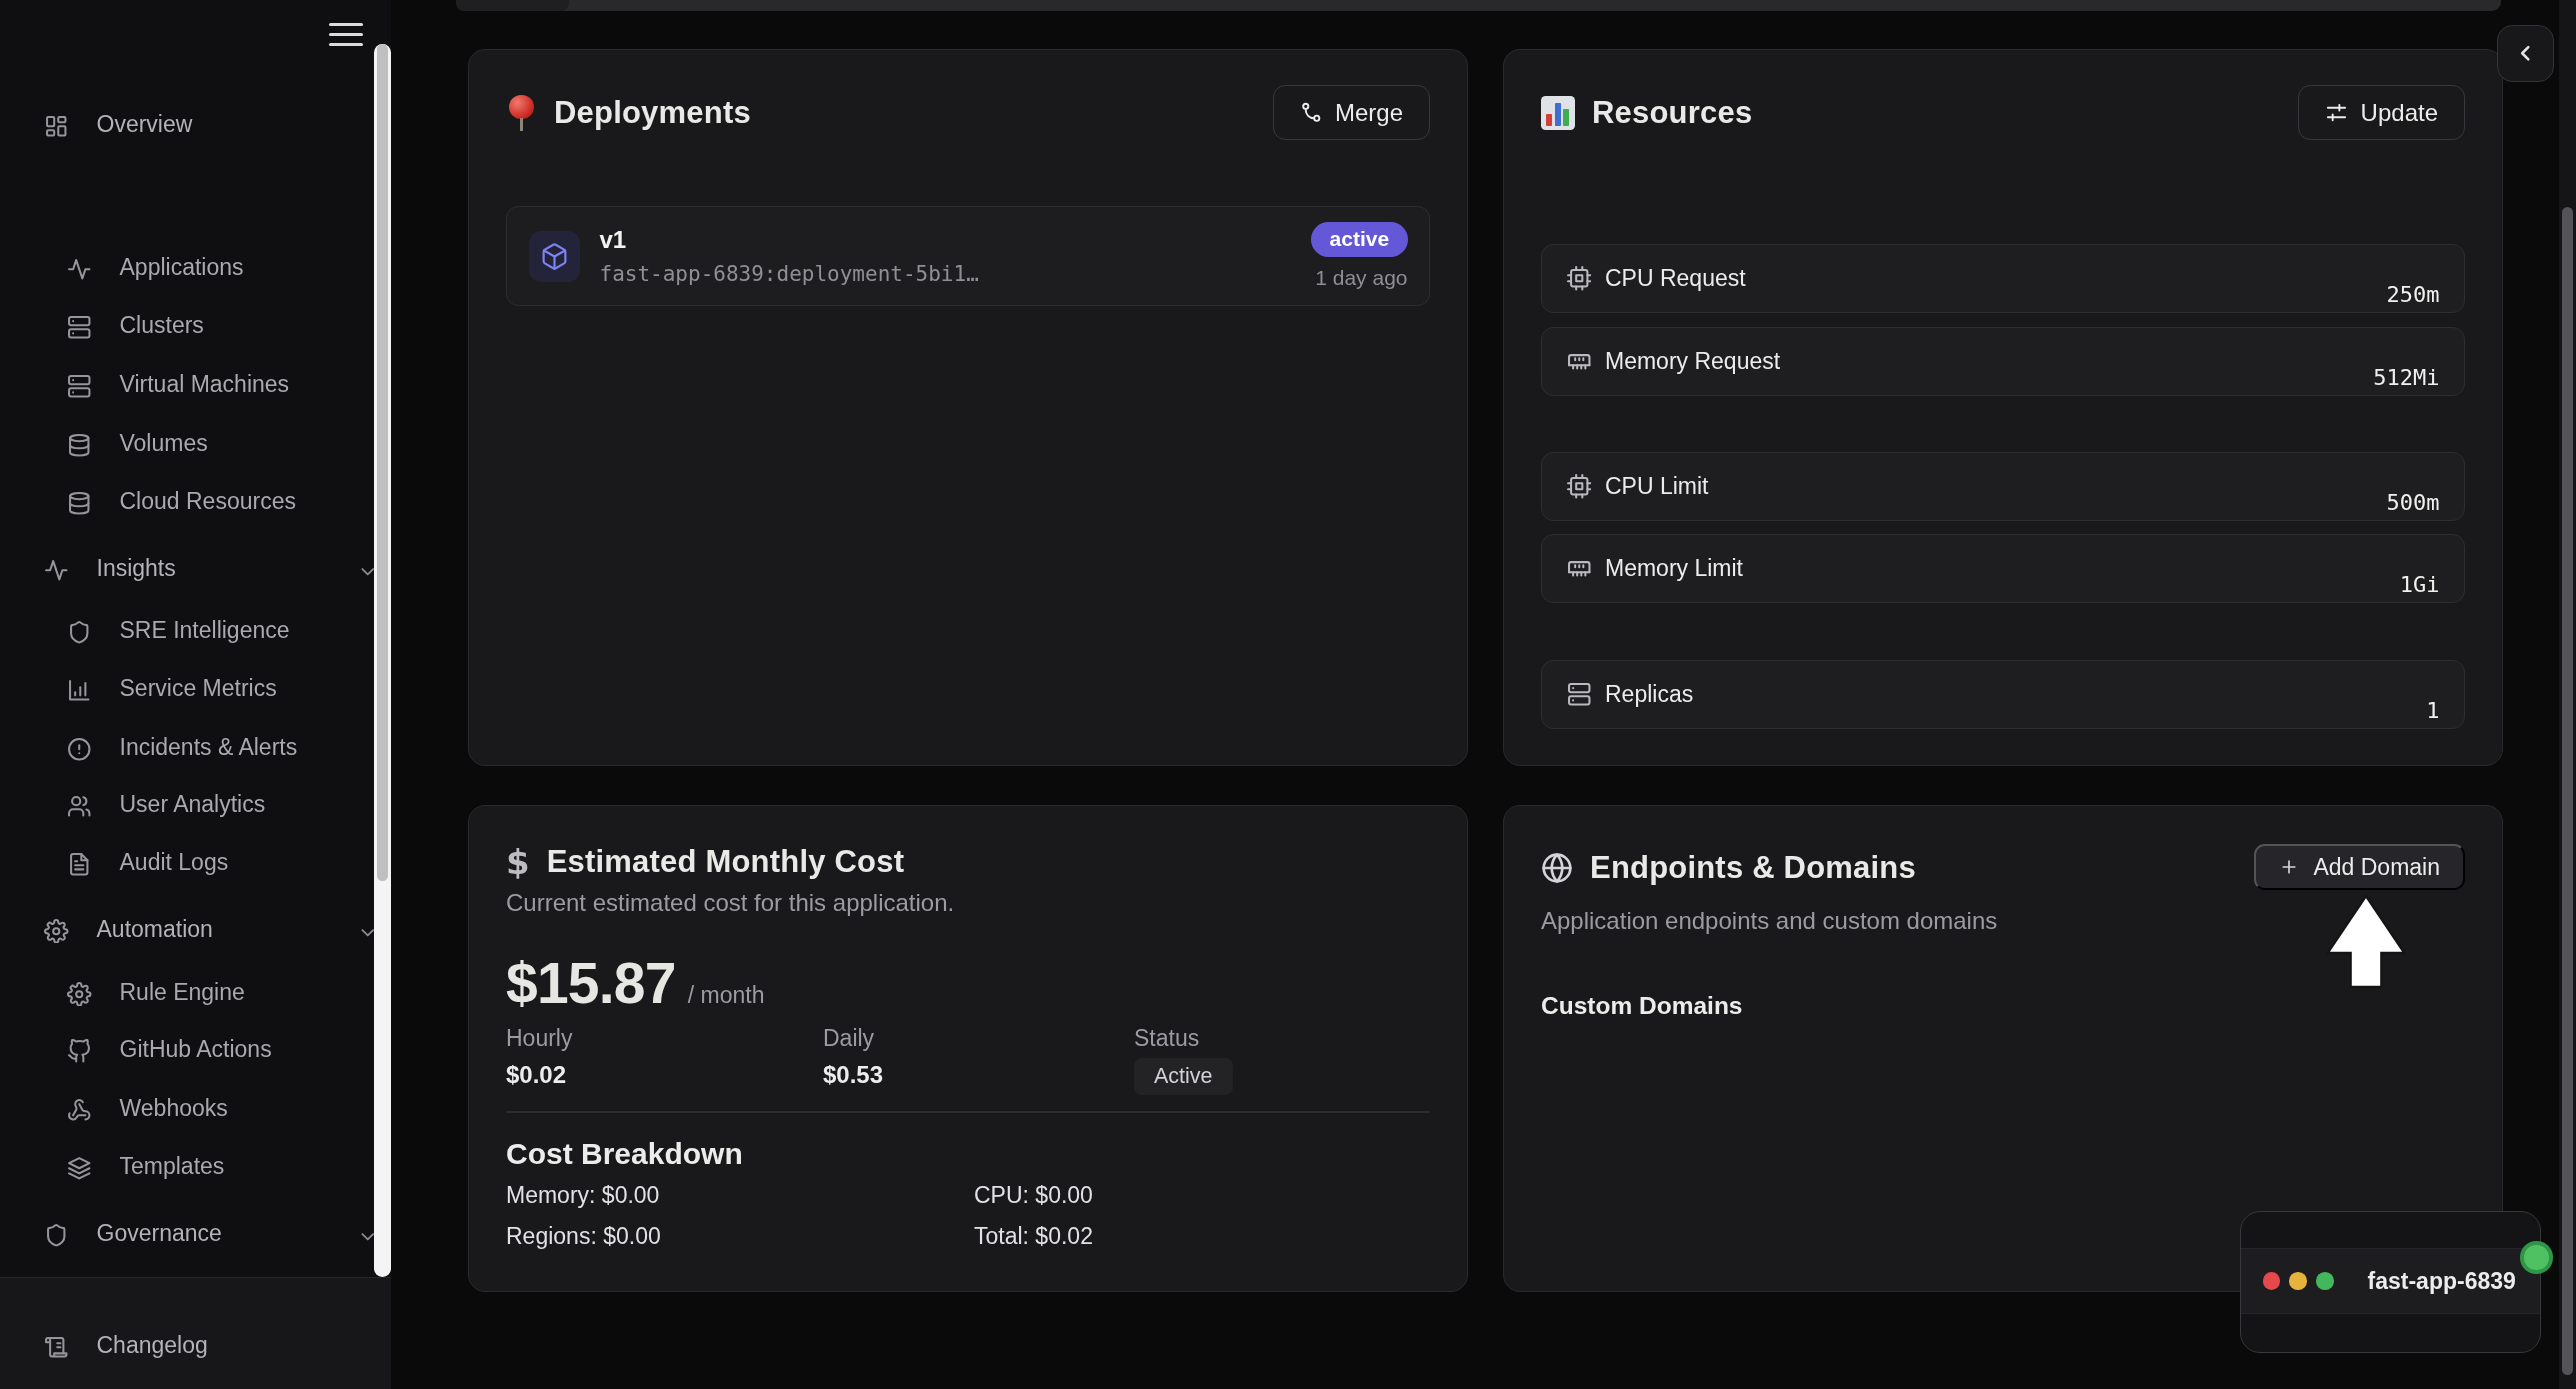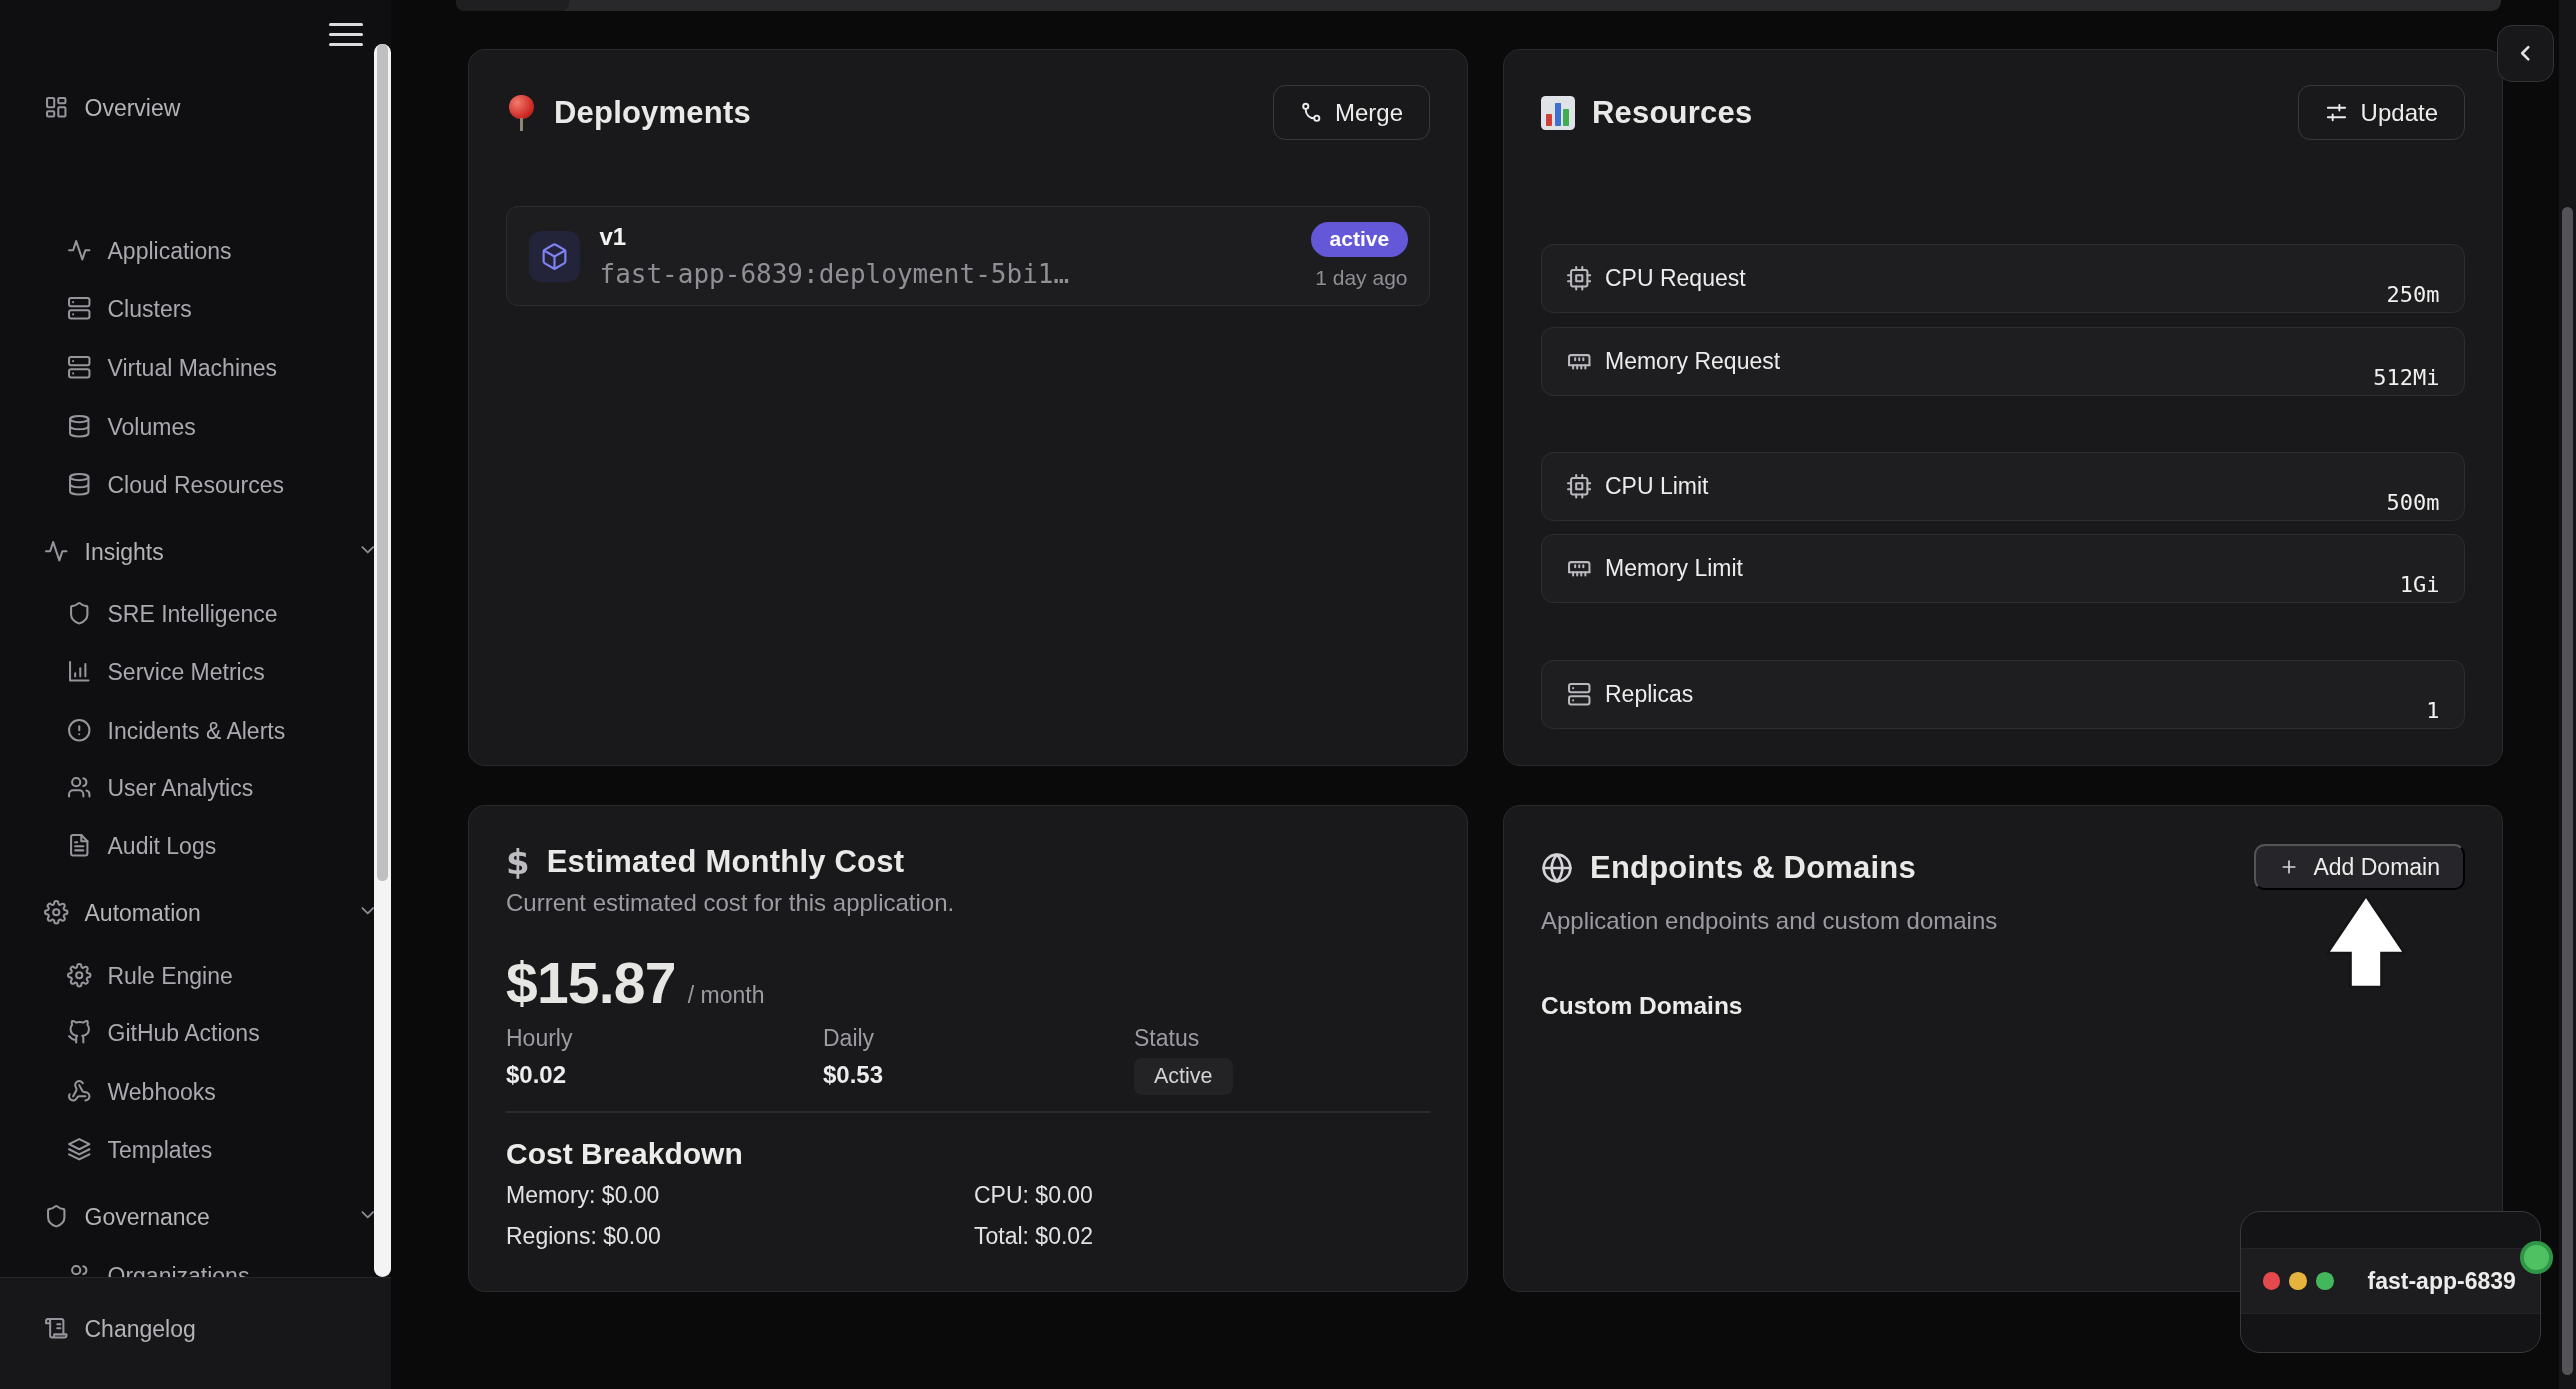--- a/index.html
+++ b/index.html
@@ -4,21 +4,21 @@
 <style>
   html,body{margin:0;padding:0;background:#0a0a0b;}
   #root{position:relative;width:2576px;height:1389px;background:#0a0a0b;overflow:hidden;
         font-family:"Liberation Sans",sans-serif;color:#ececea;}
   svg.ic{fill:none;stroke:currentColor;stroke-width:2;stroke-linecap:round;stroke-linejoin:round;display:block;}
 
   
   #sidebar{position:absolute;left:0;top:0;width:391px;height:1389px;background:#0f0f11;}
   .hamburger{position:absolute;left:329px;top:23px;width:34px;height:26px;cursor:pointer;}
   .hamburger span{display:block;height:3.1px;border-radius:1.5px;background:#dcdcdc;margin-bottom:7px;}
-  .nav-row{position:absolute;left:0;width:374px;height:43px;display:flex;align-items:flex-start;color:#a9a9af;font-size:23px;cursor:pointer;}
+  .nav-row{position:absolute;left:0;width:374px;height:43px;display:flex;align-items:flex-end;color:#a9a9af;font-size:23px;cursor:pointer;gap:12px;}
   .nav-row.top{padding-left:44px;color:#b3b3b8;}
   .nav-row.sub{padding-left:67px;}
   .nav-ic{width:24.5px;height:24.5px;margin-right:16px;color:#95959b;flex:0 0 auto;}
   .nav-chev{position:absolute;right:40px;color:#8b8b91;}
   #side-scroll-track{position:absolute;left:374px;top:44px;width:17px;height:1233px;border-radius:8.4px;background:#f4f4f5;}
   #side-scroll-thumb{position:absolute;left:377px;top:44px;width:10.7px;height:837px;border-radius:5.4px;background:#bfbfc2;}
   #side-footer{position:absolute;left:0;top:1277px;width:391px;height:112px;background:#17171a;border-top:1.5px solid #26262a;z-index:3;}
   #side-footer .nav-row{top:38px;height:43px;}
 
   
@@ -49,21 +49,21 @@
   .chart-emoji{width:34px;height:34px;border-radius:4.6px;background:#dfe3e8;position:relative;overflow:hidden;}
   .chart-emoji i{position:absolute;bottom:3.8px;width:6.1px;border-radius:0.8px;}
   .dollar-ic{font-size:34px;font-weight:600;color:#bcbcc1;font-family:"DejaVu Sans",sans-serif;}
 
   
   #dep-row{position:absolute;left:37px;right:37px;top:156px;height:100px;background:#1d1d1f;border:1.5px solid #2e2e31;
            border-radius:12.3px;display:flex;align-items:center;padding:0 21.5px;box-sizing:border-box;cursor:pointer;}
   #dep-tile{width:51px;height:51px;border-radius:12.3px;background:#23233a;display:flex;align-items:center;justify-content:center;color:#7e83f3;}
   #dep-texts{margin-left:20px;}
   #dep-version{font-size:24px;font-weight:600;color:#f2f2f0;}
-  #dep-id{margin-top:7.7px;font-family:"DejaVu Sans Mono",monospace;font-size:26px;color:#8f8f96;}
+  #dep-id{margin-top:7.7px;font-family:"DejaVu Sans Mono",monospace;font-size:21px;color:#8f8f96;}
   #dep-right{margin-left:auto;display:flex;flex-direction:column;align-items:flex-end;}
   #dep-badge{padding:5.4px 18.4px;border-radius:766px;font-size:21px;font-weight:700;color:#fff;}
   #dep-time{margin-top:9.2px;font-size:21px;color:#8e8e94;}
 
   
   .sec-label{position:absolute;left:37px;font-size:19px;font-weight:600;letter-spacing:1.2px;color:#8a8a90;}
   .res-row{position:absolute;left:37px;right:37px;height:69px;background:#1e1e20;border:1.5px solid #2e2e31;border-radius:12.3px;
            display:flex;align-items:center;padding:0 24.5px;box-sizing:border-box;}
   .res-row .nav-ic{margin-right:14px;color:#b9b9be;}
   .res-label{font-size:23px;color:#ececec;}

